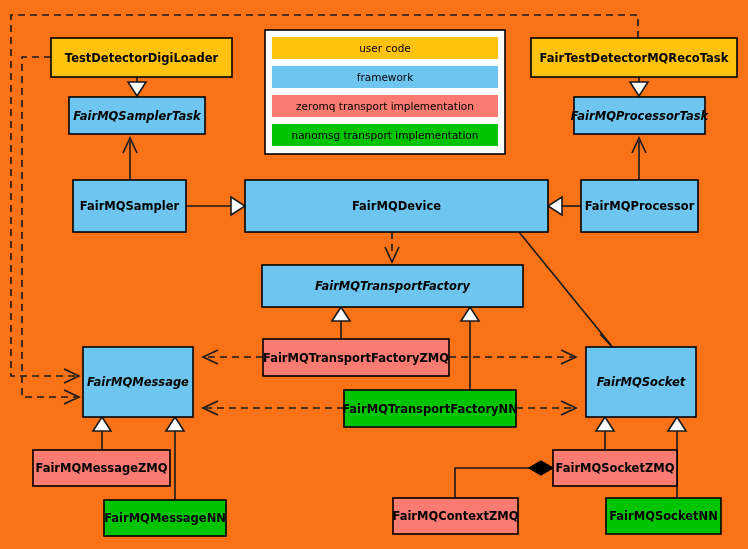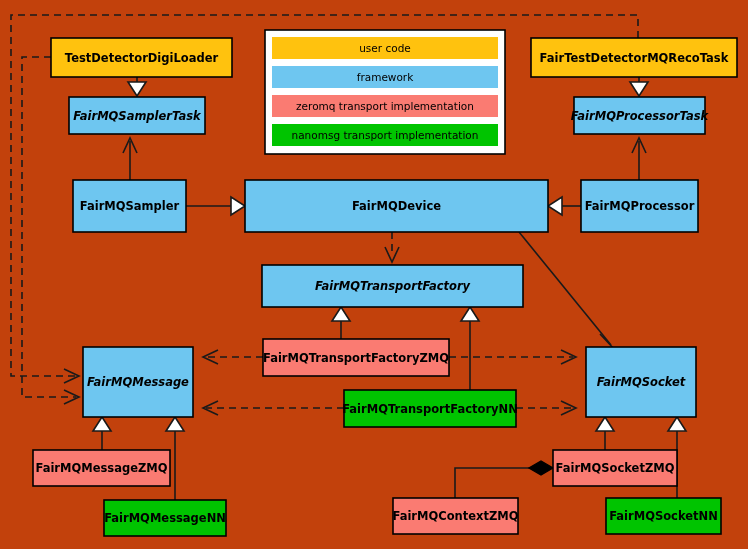--- a/index.html
+++ b/index.html
@@ -4,21 +4,21 @@
 <style>
   html, body {
     margin: 0;
     padding: 0;
     background: #ffffff;
   }
   #diagram-root {
     position: relative;
     width: 748px;
     height: 549px;
-    background: #c2410c;
+    background: #f97316;
     font-family: "DejaVu Sans", sans-serif;
     overflow: hidden;
   }
   svg#uml {
     display: block;
     width: 748px;
     height: 549px;
   }
   .box-rect {
     stroke: #000000;

